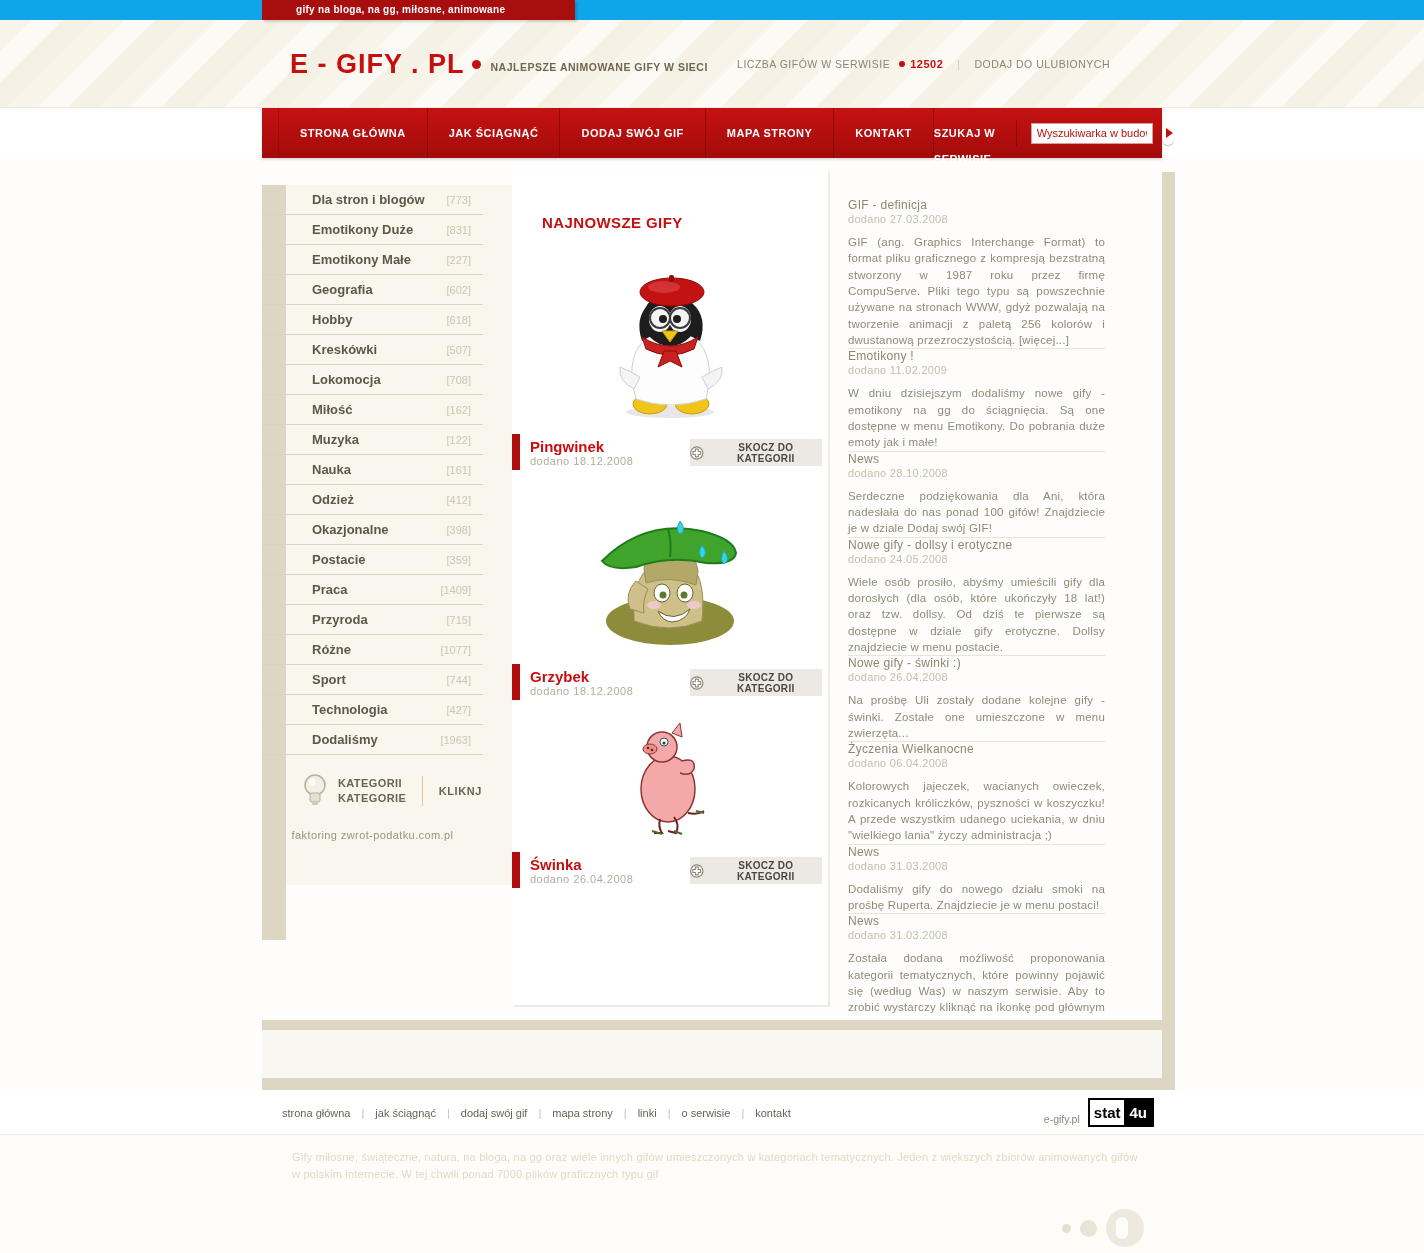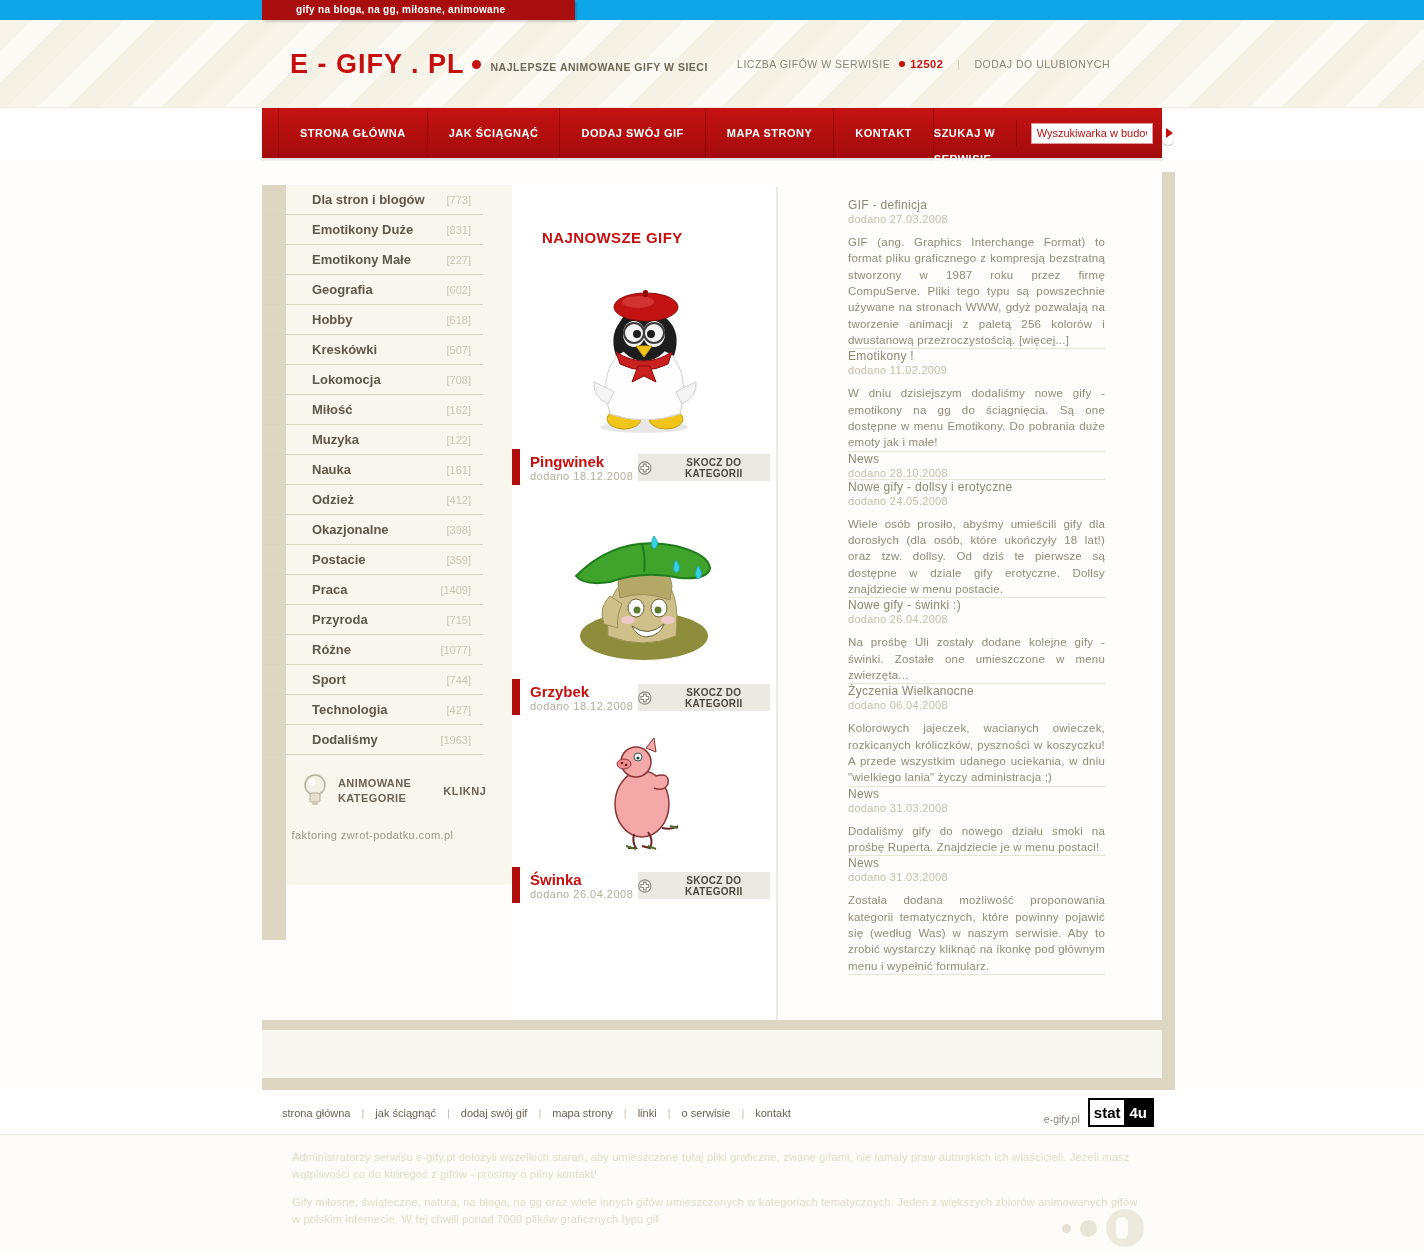--- a/index.html
+++ b/index.html
@@ -78,21 +78,21 @@
   .cat-count { font-size:11px; color:#ccc5b2; padding-right:12px; }
   .propose-box { margin:18px 0 0 40px; width:180px; display:flex; align-items:center; cursor:pointer; }
   .bulb { flex:0 0 auto; margin-right:10px; }
   .propose-text { font-size:11px; font-weight:bold; color:#6b6355; letter-spacing:.4px; line-height:1.35; }
   .propose-div { width:1px; height:30px; background:#e6c79a; margin:0 16px; }
   .propose-action { font-size:11px; font-weight:bold; color:#6b6355; letter-spacing:.6px; }
   .ad-link { margin-top:20px; width:221px; text-align:center; font-size:11px; color:#9a9482; letter-spacing:.4px; cursor:pointer; }
 
   
   .main-panel {
-    position:absolute; left:250px; top:27px; width:264px; height:835px;
+    position:absolute; left:250px; top:12px; width:316px; height:835px;
     background:#ffffff; box-shadow:2px 2px 0 rgba(190,183,160,.25);
   }
   .main-title { font-size:15px; font-weight:bold; color:#c60f0f; letter-spacing:.4px; padding:44px 0 0 30px; }
   .gif-figure { display:flex; justify-content:center; align-items:flex-end; }
   .fig-1 { height:152px; margin-top:36px; }
   .fig-2 { height:150px; margin-top:28px; }
   .fig-3 { height:122px; margin-top:14px; }
   .gif-footer { position:relative; height:38px; margin-top:14px; display:flex; align-items:center; }
   .red-bar { width:8px; height:36px; background:#b00d0d; }
   .gif-meta { margin-left:10px; }
@@ -269,21 +269,21 @@
       </div>
 
       <div class="propose-box">
         <svg class="bulb" width="26" height="36" viewBox="0 0 26 36">
           <circle cx="13" cy="12" r="10" fill="#f2efe4" stroke="#b7b09d" stroke-width="1.5"></circle>
           <circle cx="10" cy="9" r="3.5" fill="#fbfaf4"></circle>
           <rect x="8" y="20" width="10" height="9" rx="2" fill="#e4dfce" stroke="#b7b09d"></rect>
           <rect x="10" y="29" width="6" height="3" rx="1.5" fill="#cfc8b2"></rect>
         </svg>
         <span class="propose-text">
-          <span>ANIMOWANE</span><br>
+          <span>KATEGORII</span><br>
           <span>KATEGORIE</span>
         </span>
         <span class="propose-div"></span>
         <span class="propose-action">KLIKNJ</span>
       </div>
 
       <div class="ad-link">faktoring zwrot-podatku.com.pl</div>
     </div>
 
     <div class="main-panel">
@@ -403,20 +403,21 @@
         <div class="news-body">GIF (ang. Graphics Interchange Format) to format pliku graficznego z kompresją bezstratną stworzony w 1987 roku przez firmę CompuServe. Pliki tego typu są powszechnie używane na stronach WWW, gdyż pozwalają na tworzenie animacji z paletą 256 kolorów i dwustanową przezroczystością. [więcej...]</div>
       </div>
       <div class="news-item">
         <div class="news-title">Emotikony !</div>
         <div class="news-date">dodano 11.02.2009</div>
         <div class="news-body">W dniu dzisiejszym dodaliśmy nowe gify - emotikony na gg do ściągnięcia. Są one dostępne w menu Emotikony. Do pobrania duże emoty jak i małe!</div>
       </div>
       <div class="news-item">
         <div class="news-title">News</div>
         <div class="news-date">dodano 28.10.2008</div>
+        <div class="news-body">Serdeczne podziękowania dla Ani, która nadesłała do nas ponad 100 gifów! Znajdziecie je w dziale Dodaj swój GIF!</div>
       </div>
       <div class="news-item">
         <div class="news-title">Nowe gify - dollsy i erotyczne</div>
         <div class="news-date">dodano 24.05.2008</div>
         <div class="news-body">Wiele osób prosiło, abyśmy umieścili gify dla dorosłych (dla osób, które ukończyły 18 lat!) oraz tzw. dollsy. Od dziś te pierwsze są dostępne w dziale gify erotyczne. Dollsy znajdziecie w menu postacie.</div>
       </div>
       <div class="news-item">
         <div class="news-title">Nowe gify - świnki :)</div>
         <div class="news-date">dodano 26.04.2008</div>
         <div class="news-body">Na prośbę Uli zostały dodane kolejne gify - świnki. Zostałe one umieszczone w menu zwierzęta...</div>
@@ -467,21 +468,20 @@
           <span class="stat-right">4u</span>
         </span>
       </div>
     </div>
   </div>
 </div>
 
 <div class="band-bottom">
   <div class="wrapper bottom-inner">
     <div class="disclaimers">
-      <p>Administratorzy serwisu e-gify.pl dołożyli wszelkich starań, aby umieszczone tutaj pliki graficzne, zwane gifami, nie łamały praw autorskich ich właścicieli. Jeżeli masz wątpliwości co do któregoś z gifów - prosimy o pilny kontakt!</p>
       <p>Gify miłosne, świąteczne, natura, na bloga, na gg oraz wiele innych gifów umieszczonych w kategoriach tematycznych. Jeden z większych zbiorów animowanych gifów w polskim internecie. W tej chwili ponad 7000 plików graficznych typu gif</p>
     </div>
     <div class="deco">
       <span class="deco-dot-s"></span>
       <span class="deco-dot-m"></span>
       <span class="deco-dot-l"></span>
     </div>
   </div>
 </div>
 

